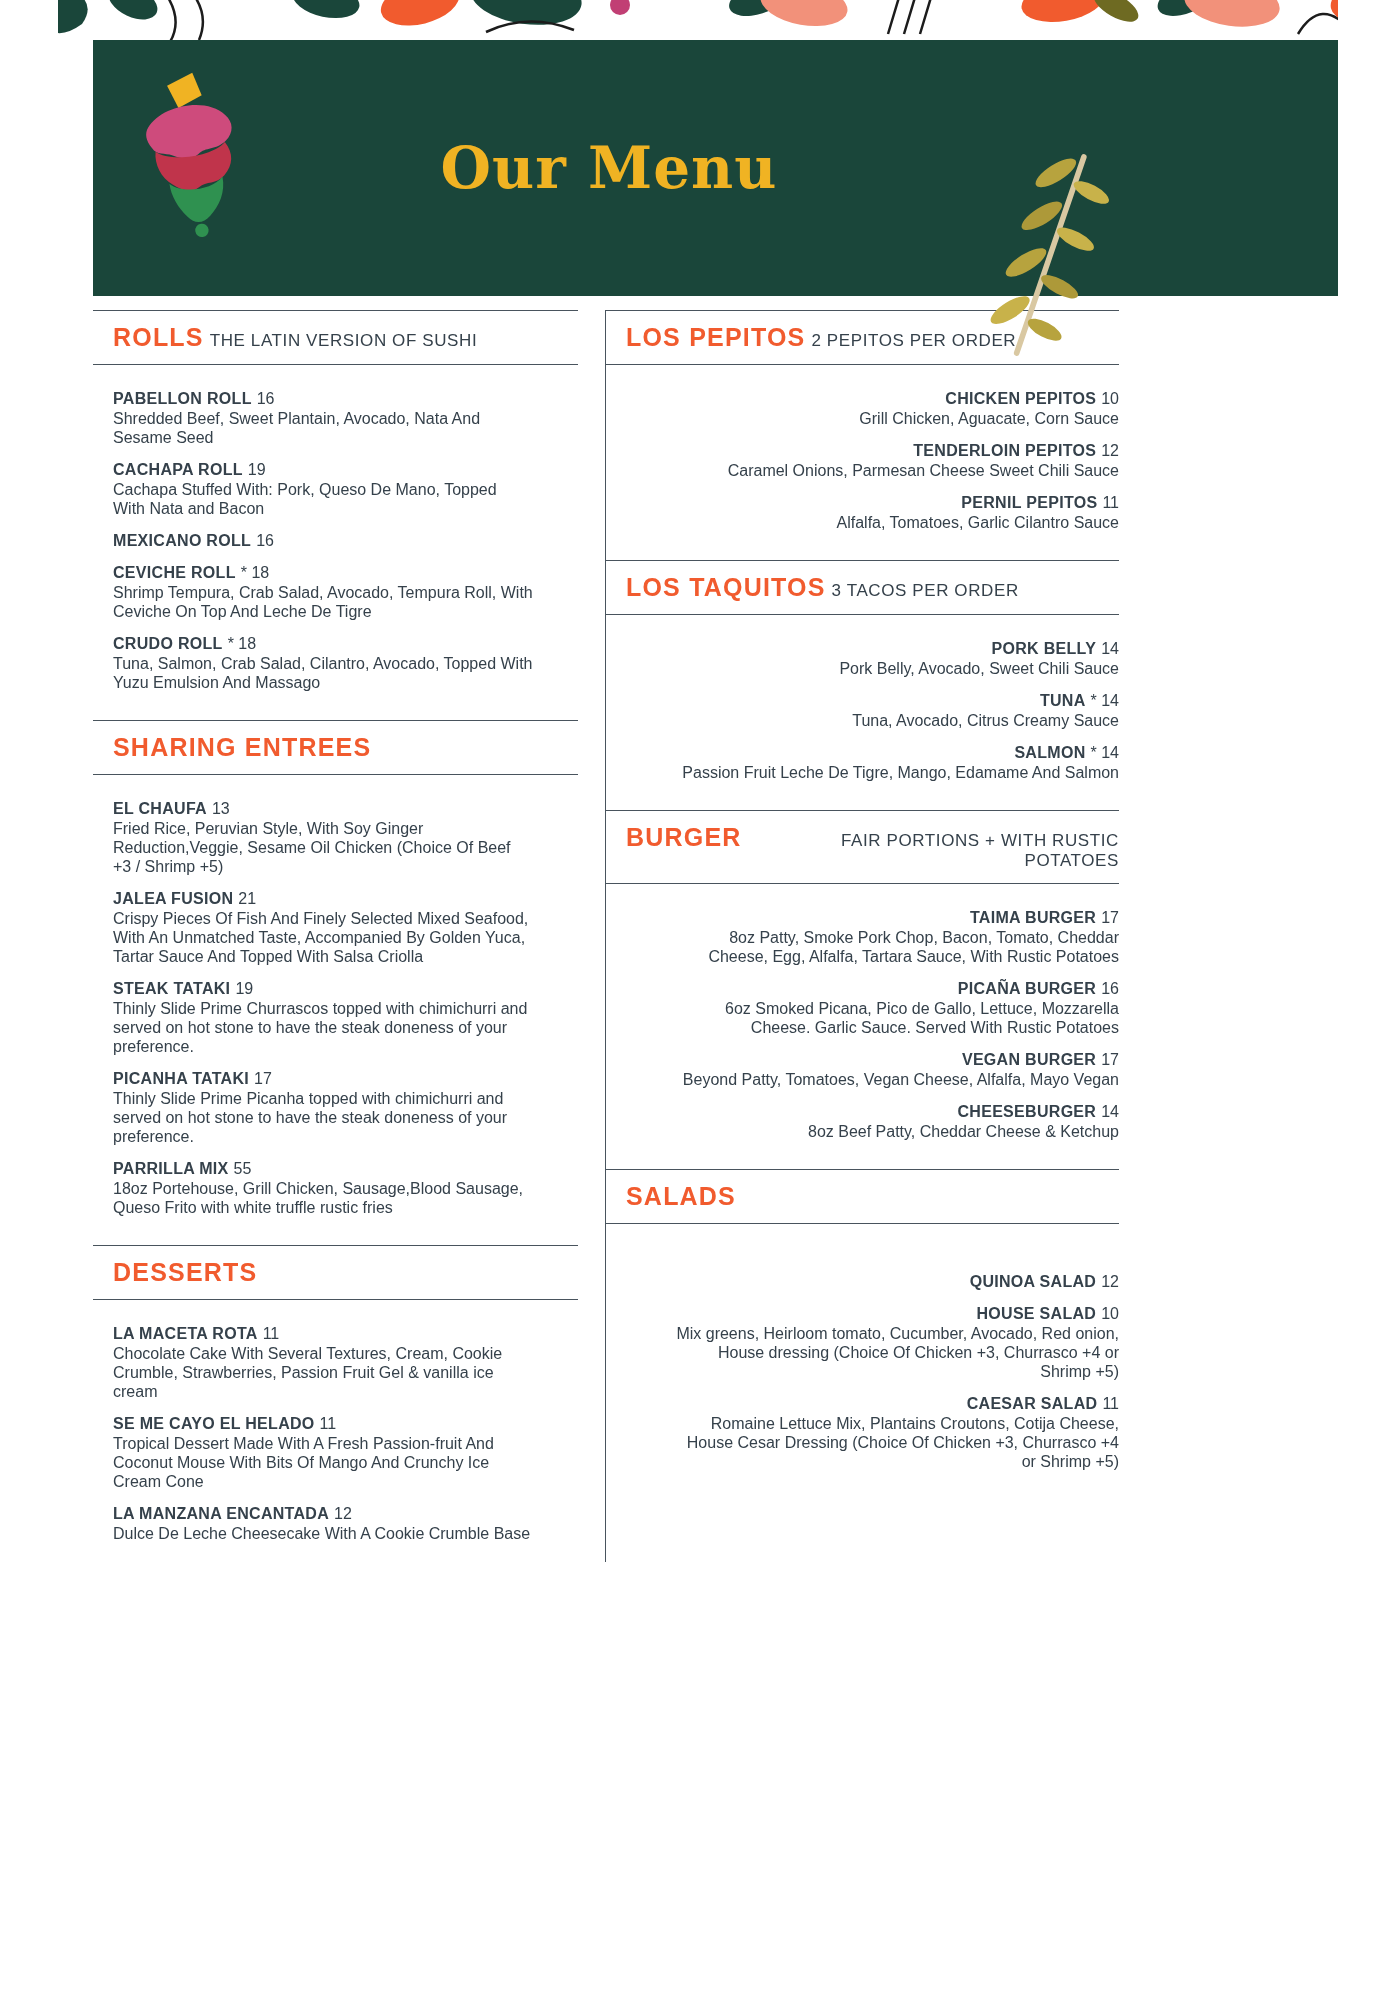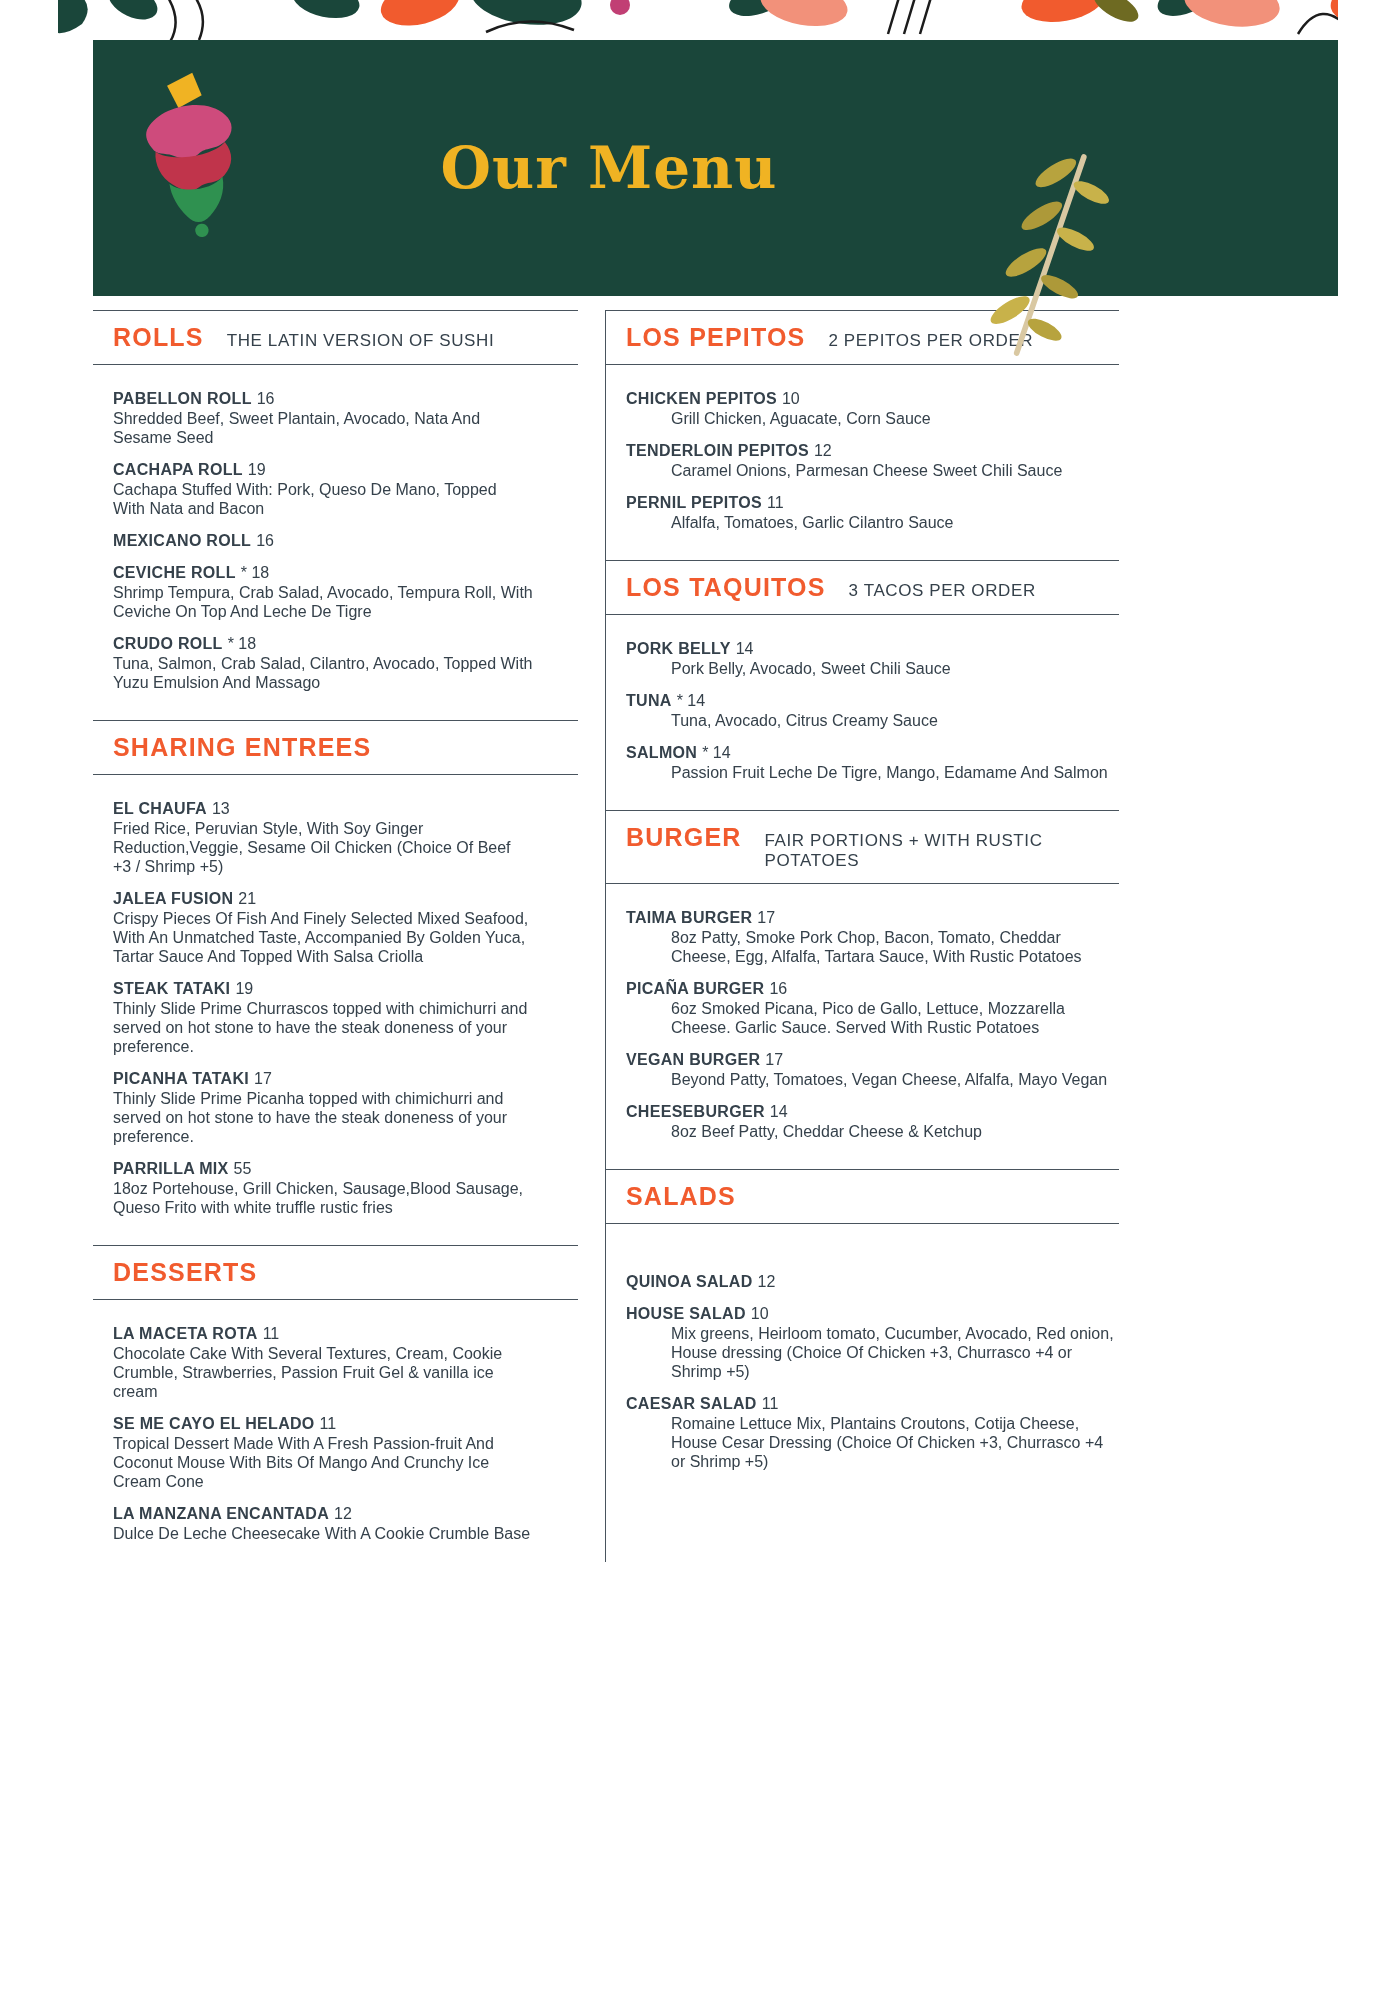--- a/index.html
+++ b/index.html
@@ -20,24 +20,24 @@
   .banner{position:absolute;top:40px;left:35px;width:1325px;height:256px;background:var(--banner-green);}
   .banner-title{
     position:absolute;top:94px;left:516px;transform:translateX(-50%);
     font-family:"DejaVu Serif",serif;font-weight:bold;font-size:58px;
     color:var(--title-gold);white-space:nowrap;letter-spacing:1px;
   }
   .pinata{position:absolute;left:45px;top:28px;width:108px;height:176px;}
   .leaf-branch{position:absolute;left:912px;top:148px;width:140px;height:214px;z-index:3;}
   .content{position:absolute;top:310px;left:35px;width:1325px;display:flex;align-items:flex-start;}
   .col-left{width:485px;margin-right:27px;}
-  .col-right{width:514px;border-left:1px solid var(--rule);min-height:1252px;}
+  .col-right{width:514px;border-left:1px solid var(--rule);min-height:1252px;text-align:right;}
   .section-header{
     border-top:1px solid var(--rule);border-bottom:1px solid var(--rule);
-    padding:12px 0 12px 20px;display:flex;align-items:baseline;gap:23px;
+    padding:12px 0 12px 20px;display:flex;align-items:baseline;gap:6px;
   }
   .section-title{color:var(--accent-orange);font-size:25px;font-weight:bold;letter-spacing:1.2px;}
   .section-subtitle{font-size:17px;letter-spacing:0.6px;color:var(--text-dark);}
   .section-items{padding:24px 0 28px 20px;}
   .menu-item{margin-bottom:13px;}
   .menu-item:last-child{margin-bottom:0;}
   .item-line{font-size:16px;line-height:19px;}
   .item-name{font-weight:bold;letter-spacing:0.3px;}
   .item-price{margin-left:5px;}
   .item-desc{font-size:16px;line-height:19px;margin-top:1px;}

